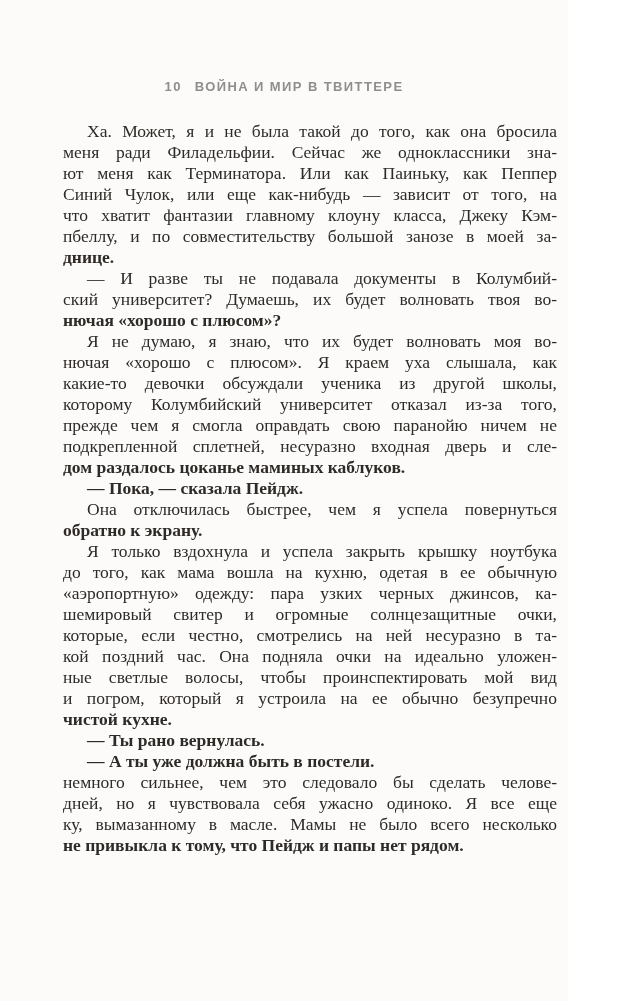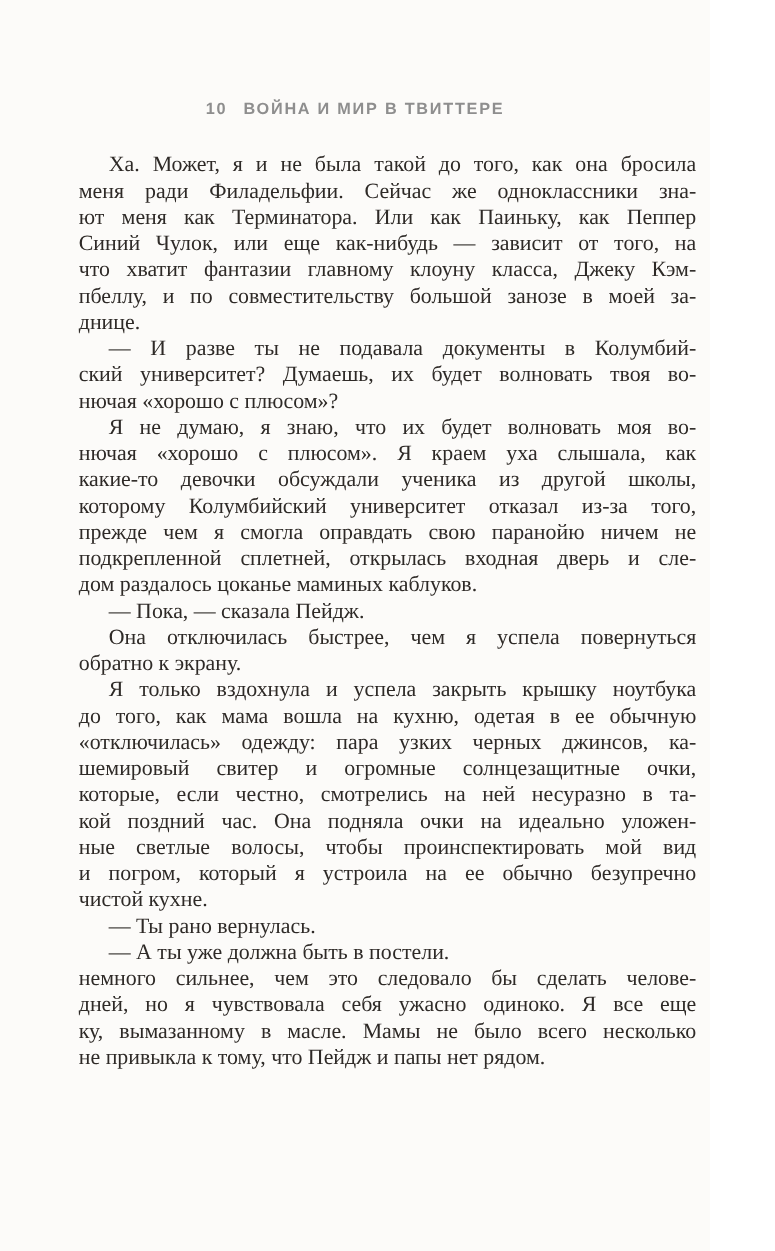--- a/index.html
+++ b/index.html
@@ -43,20 +43,21 @@
   }
   .tl {
     text-align: justify;
     text-align-last: justify;
     white-space: normal;
     height: 21px;
     overflow: visible;
   }
   .tl.end {
     text-align-last: left;
+    font-weight: bold;
   }
   .tl.indent {
     text-indent: 24px;
   }
 </style>
 </head>
 <body>
 
 <div class="page">
   <div class="running-head">
@@ -71,28 +72,28 @@
       <div class="tl">пбеллу, и по совместительству большой занозе в моей за-</div>
       <div class="tl end">днице.</div>
       <div class="tl indent">— И разве ты не подавала документы в Колумбий-</div>
       <div class="tl">ский университет? Думаешь, их будет волновать твоя во-</div>
       <div class="tl end">нючая «хорошо с плюсом»?</div>
       <div class="tl indent">Я не думаю, я знаю, что их будет волновать моя во-</div>
       <div class="tl">нючая «хорошо с плюсом». Я краем уха слышала, как</div>
       <div class="tl">какие-то девочки обсуждали ученика из другой школы,</div>
       <div class="tl">которому Колумбийский университет отказал из-за того,</div>
       <div class="tl">прежде чем я смогла оправдать свою паранойю ничем не</div>
-      <div class="tl">подкрепленной сплетней, открылась входная дверь и сле-</div>
+      <div class="tl">подкрепленной сплетней, несуразно входная дверь и сле-</div>
       <div class="tl end">дом раздалось цоканье маминых каблуков.</div>
       <div class="tl indent end">— Пока, — сказала Пейдж.</div>
       <div class="tl indent">Она отключилась быстрее, чем я успела повернуться</div>
       <div class="tl end">обратно к экрану.</div>
       <div class="tl indent">Я только вздохнула и успела закрыть крышку ноутбука</div>
       <div class="tl">до того, как мама вошла на кухню, одетая в ее обычную</div>
-      <div class="tl">«отключилась» одежду: пара узких черных джинсов, ка-</div>
+      <div class="tl">«аэропортную» одежду: пара узких черных джинсов, ка-</div>
       <div class="tl">шемировый свитер и огромные солнцезащитные очки,</div>
       <div class="tl">которые, если честно, смотрелись на ней несуразно в та-</div>
       <div class="tl">кой поздний час. Она подняла очки на идеально уложен-</div>
       <div class="tl">ные светлые волосы, чтобы проинспектировать мой вид</div>
       <div class="tl">и погром, который я устроила на ее обычно безупречно</div>
       <div class="tl end">чистой кухне.</div>
       <div class="tl indent end">— Ты рано вернулась.</div>
       <div class="tl indent end">— А ты уже должна быть в постели.</div>
       <div class="tl">немного сильнее, чем это следовало бы сделать челове-</div>
       <div class="tl">дней, но я чувствовала себя ужасно одиноко. Я все еще</div>

